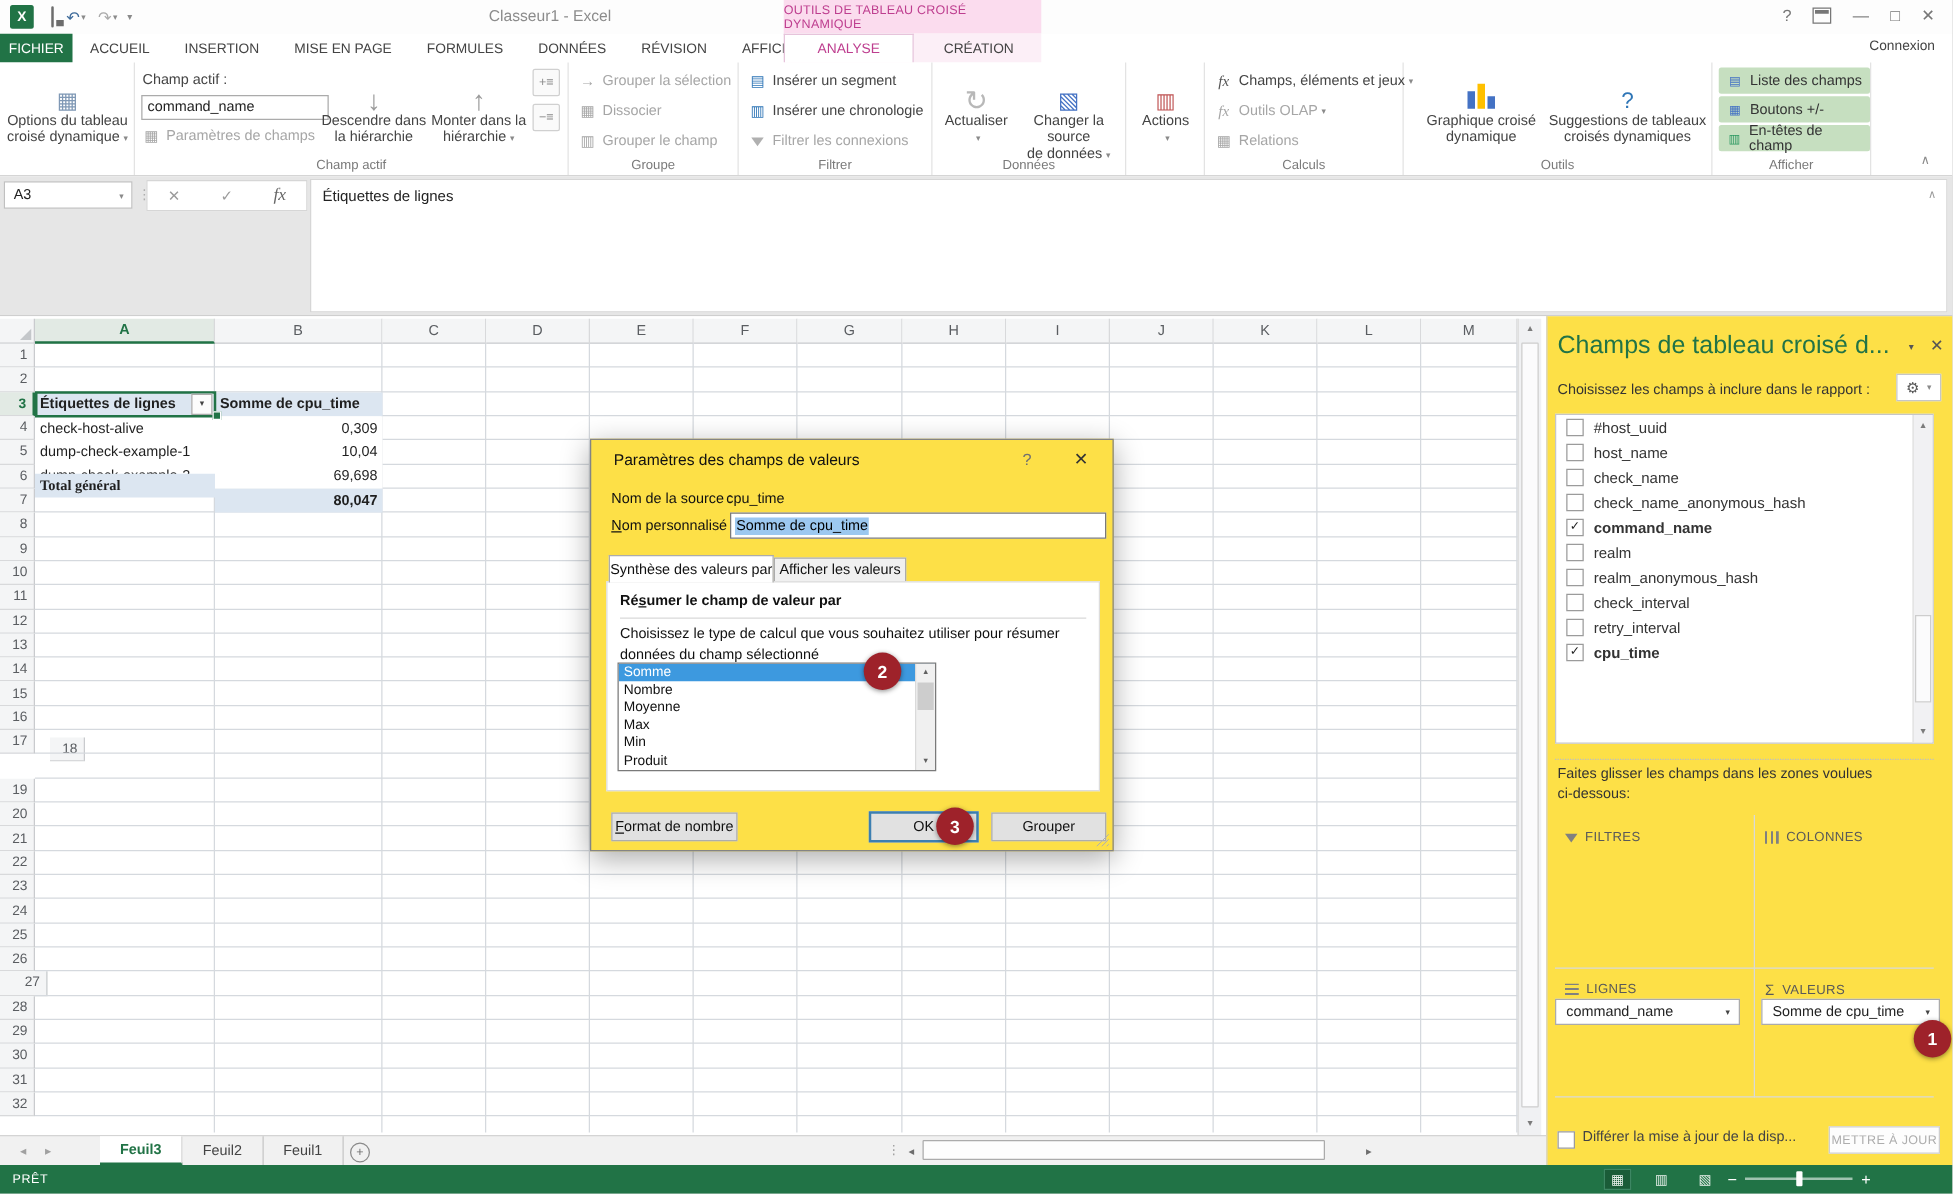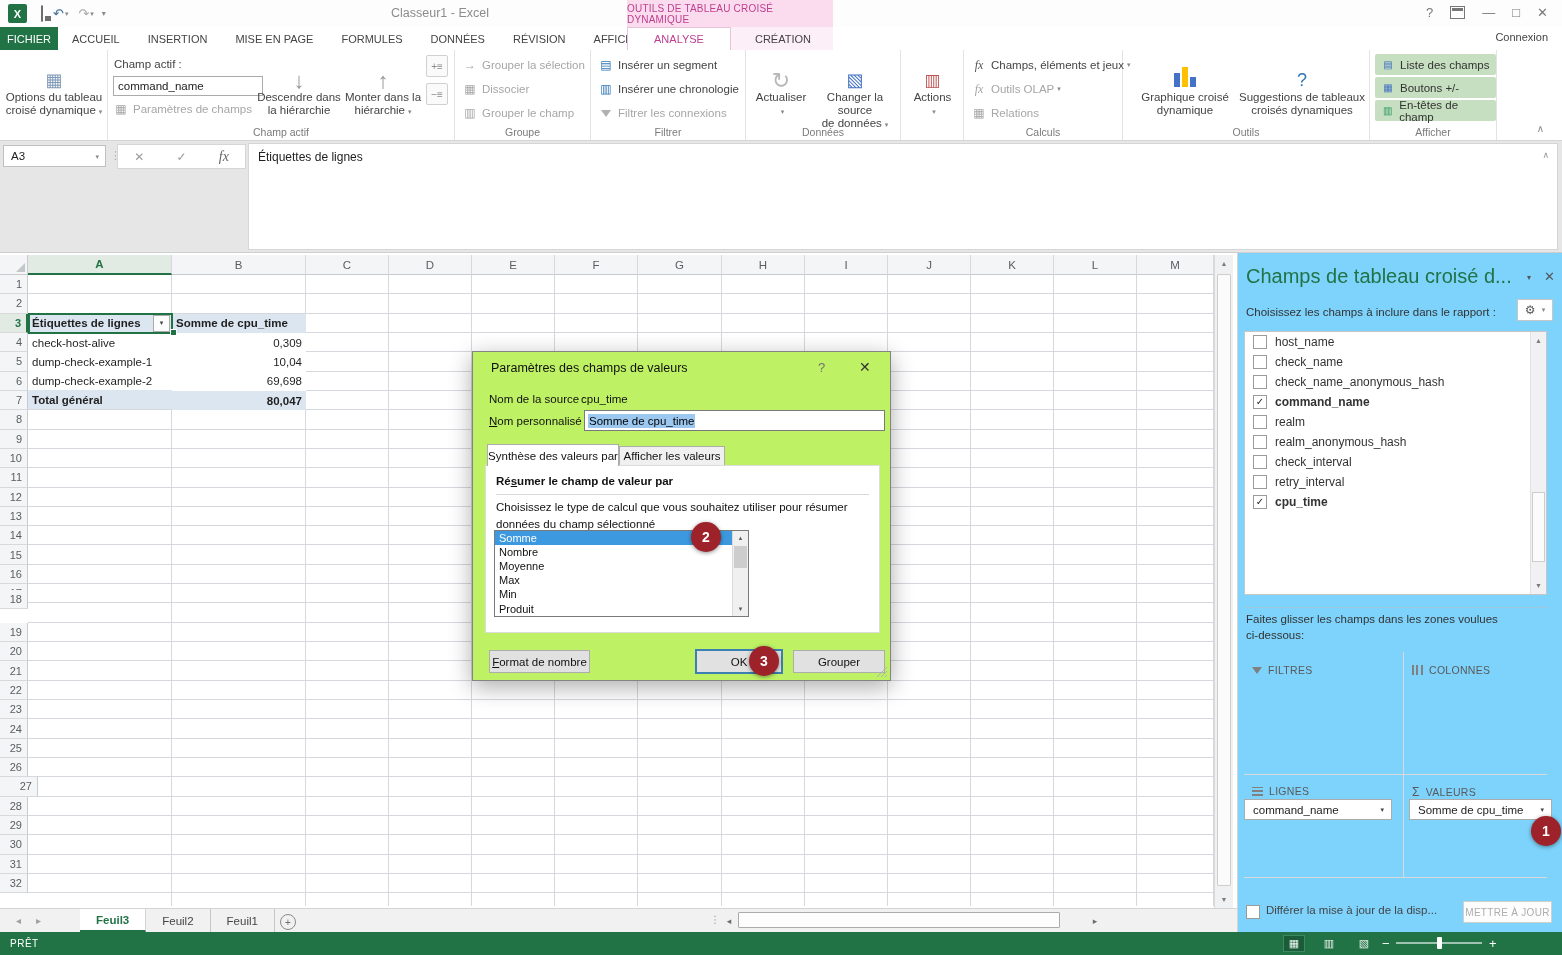--- a/index.html
+++ b/index.html
@@ -97,21 +97,21 @@
   #hthumb{position:absolute;left:16px;top:0;width:322px;height:16px;background:#FDFDFD;border:1px solid #ABABAB;border-radius:1px;box-sizing:border-box;}
   
   #statusbar{position:absolute;left:0;top:932px;width:1562px;height:23px;background:var(--excel-green);color:#fff;}
   #pret{position:absolute;left:10px;top:6px;font-size:10px;letter-spacing:.5px;}
   .vicon{position:absolute;top:3px;width:22px;height:17px;display:flex;align-items:center;justify-content:center;font-size:11px;color:#E8F1EB;}
   .vicon.on{background:#1A5C38;border:1px solid #3D8763;box-sizing:border-box;}
   .zch{position:absolute;top:4px;color:#fff;font-size:13px;}
   #ztrack{position:absolute;left:1396px;top:942px;width:86px;height:2px;background:#9FC3B0;}
   #zthumb{position:absolute;left:1437px;top:937px;width:5px;height:12px;background:#fff;border-radius:1px;}
   
-  #pane{position:absolute;left:1237px;top:253px;width:325px;height:679px;background:#7dd3fc;border-left:1px solid #D4D4D4;box-sizing:border-box;}
+  #pane{position:absolute;left:1237px;top:253px;width:325px;height:679px;background:#fde047;border-left:1px solid #D4D4D4;box-sizing:border-box;}
   #pane-title{position:absolute;left:8px;top:12px;font-size:20px;color:var(--excel-green);}
   #pane-caret{position:absolute;left:289px;top:20px;font-size:8px;color:#555;}
   #pane-close{position:absolute;left:306px;top:16px;font-size:13px;color:#555;}
   #pane-sub{position:absolute;left:8px;top:53px;font-size:11.5px;color:#333;}
   #gearbtn{position:absolute;left:279px;top:46px;width:36px;height:22px;border:1px solid #C6C6C6;background:#fff;display:flex;align-items:center;justify-content:center;gap:3px;color:#595959;font-size:12px;box-sizing:border-box;}
   #fieldList{position:absolute;left:6px;top:78px;width:303px;height:264px;border:1px solid #C6C6C6;background:#fff;box-sizing:border-box;overflow:hidden;}
   .frow{position:relative;height:20px;display:flex;align-items:center;padding-left:8px;}
   .cb{width:12px;height:12px;border:1px solid #9B9B9B;background:#fff;margin-right:8px;font-size:10px;line-height:11px;color:#333;text-align:center;flex:none;}
   .cb-on{color:#222;}
   .flab{font-size:12px;color:#333;}
@@ -127,21 +127,21 @@
   .funnel{width:0;height:0;border-left:5px solid transparent;border-right:5px solid transparent;border-top:7px solid #808080;}
   .colsic{width:11px;height:10px;background:repeating-linear-gradient(90deg,#808080 0 2px,transparent 2px 4.5px);}
   .rowsic{width:11px;height:9px;background:repeating-linear-gradient(0deg,#808080 0 2px,transparent 2px 4px);}
   .sigma{font-size:12px;color:#595959;}
   .pill{position:absolute;height:21px;border:1px solid #ABABAB;background:#fff;display:flex;align-items:center;font-size:11.5px;color:#222;padding-left:8px;box-sizing:border-box;}
   .pill .pcaret{position:absolute;right:7px;font-size:7px;color:#444;}
   #deferbox{position:absolute;left:8px;top:652px;width:12px;height:12px;border:1px solid #9B9B9B;background:#fff;}
   #deferlab{position:absolute;left:28px;top:651px;font-size:11.5px;color:#444;}
   #updatebtn{position:absolute;left:225px;top:648px;width:87px;height:20px;border:1px solid #CFCFCF;background:#FDFDFD;color:#ADADAD;font-size:10px;display:flex;align-items:center;justify-content:center;letter-spacing:.3px;}
   
-  #dialog{position:absolute;left:472px;top:351px;width:419px;height:330px;background:#bef264;border:1px solid #848484;box-shadow:0 6px 22px rgba(0,0,0,.33);box-sizing:border-box;z-index:50;}
+  #dialog{position:absolute;left:472px;top:351px;width:419px;height:330px;background:#fde047;border:1px solid #848484;box-shadow:0 6px 22px rgba(0,0,0,.33);box-sizing:border-box;z-index:50;}
   #dlg-title{position:absolute;left:18px;top:9px;font-size:12.5px;color:#111;}
   #dlg-help{position:absolute;left:345px;top:8px;color:#707070;font-size:13px;}
   #dlg-close{position:absolute;left:386px;top:7px;color:#333;font-size:14px;}
   .dtext{position:absolute;font-size:11.5px;color:#111;}
   #dlg-input{position:absolute;left:111px;top:58px;width:301px;height:21px;border:1px solid #7A7A7A;background:#fff;box-sizing:border-box;display:flex;align-items:center;padding-left:3px;font-size:11.5px;}
   #dlg-input b{font-weight:normal;background:#9CC8F0;color:#000;padding:1px 1px;}
   .dtab{position:absolute;top:92px;height:22px;display:flex;align-items:center;justify-content:center;font-size:11.5px;color:#111;box-sizing:border-box;}
   #dtab1{left:14px;width:132px;background:#fff;border:1px solid #ACACAC;border-bottom:none;z-index:2;}
   #dtab2{left:146px;top:94px;height:20px;width:106px;background:#F0F0F0;border:1px solid #ACACAC;}
   #dlg-frame{position:absolute;left:12px;top:113px;width:395px;height:168px;border:1px solid #DCDCDC;background:#fff;box-sizing:border-box;}
@@ -401,21 +401,21 @@
         <div class="rowh" style="top: 135.24px;">8</div>
         <div class="rowh" style="top: 154.56px;">9</div>
         <div class="rowh" style="top: 173.88px;">10</div>
         <div class="rowh" style="top: 193.2px;">11</div>
         <div class="rowh" style="top: 212.52px;">12</div>
         <div class="rowh" style="top: 231.84px;">13</div>
         <div class="rowh" style="top: 251.16px;">14</div>
         <div class="rowh" style="top: 270.48px;">15</div>
         <div class="rowh" style="top: 289.8px;">16</div>
         <div class="rowh" style="top: 309.12px;">17</div>
-        <div class="rowh" style="top: 315px;">18</div>
+        <div class="rowh" style="top: 315px; margin-left: 40px;">18</div>
         <div class="rowh" style="top: 347.76px;">19</div>
         <div class="rowh" style="top: 367.08px;">20</div>
         <div class="rowh" style="top: 386.4px;">21</div>
         <div class="rowh" style="top: 405.72px;">22</div>
         <div class="rowh" style="top: 425.04px;">23</div>
         <div class="rowh" style="top: 444.36px;">24</div>
         <div class="rowh" style="top: 463.68px;">25</div>
         <div class="rowh" style="top: 483px;">26</div>
         <div class="rowh" style="top: 502.32px; padding-left: 32px;">27</div>
         <div class="rowh" style="top: 521.64px;">28</div>
@@ -475,21 +475,21 @@
         <div class="hline" style="top: 597.92px;"></div>
         <div class="hline" style="top: 617.24px;"></div>
         <div class="pc ph" style="left: 0px; top: 38.64px; width: 144px;">Étiquettes de lignes</div>
         <div class="pc ph" style="left: 144px; top: 38.64px; width: 134px;">Somme de cpu_time</div>
         <div class="pc " style="left: 0px; top: 57.96px; width: 144px;">check-host-alive</div>
         <div class="pc pr" style="left: 144px; top: 57.96px; width: 134px;">0,309</div>
         <div class="pc " style="left: 0px; top: 77.28px; width: 144px;">dump-check-example-1</div>
         <div class="pc pr" style="left: 144px; top: 77.28px; width: 134px;">10,04</div>
         <div class="pc " style="left: 0px; top: 96.6px; width: 144px;">dump-check-example-2</div>
         <div class="pc pr" style="left: 144px; top: 96.6px; width: 134px;">69,698</div>
-        <div class="pc ph" style="left: 0px; top: 115px; width: 144px;">Total général</div>
+        <div class="pc ph" style="left: 0px; top: 104px; width: 144px; font-family: Liberation Serif, serif;">Total général</div>
         <div class="pc ph pr" style="left: 144px; top: 115.92px; width: 134px;">80,047</div>
       </div>
     <div id="vscroll">
       <span class="sarrow" style="top:0">▲</span>
       <div id="vthumb"></div>
       <span class="sarrow" style="bottom:0">▼</span>
     </div>
   </div>
 
   <div id="tabbar">
@@ -525,20 +525,24 @@
     <div id="pane-title">Champs de tableau croisé d...</div>
     <span id="pane-caret">▾</span>
     <span id="pane-close">✕</span>
     <div id="pane-sub">Choisissez les champs à inclure dans le rapport :</div>
     <div id="gearbtn">
         <span>⚙</span>
         <span class="caret">▾</span>
       </div>
     <div id="fieldList">
 
+    <div class="frow">
+          <div class="cb"></div>
+          <div class="flab">#host_uuid</div>
+        </div>
         <div class="frow">
           <div class="cb"></div>
           <div class="flab">host_name</div>
         </div>
         <div class="frow">
           <div class="cb"></div>
           <div class="flab">check_name</div>
         </div>
         <div class="frow">
           <div class="cb"></div>

